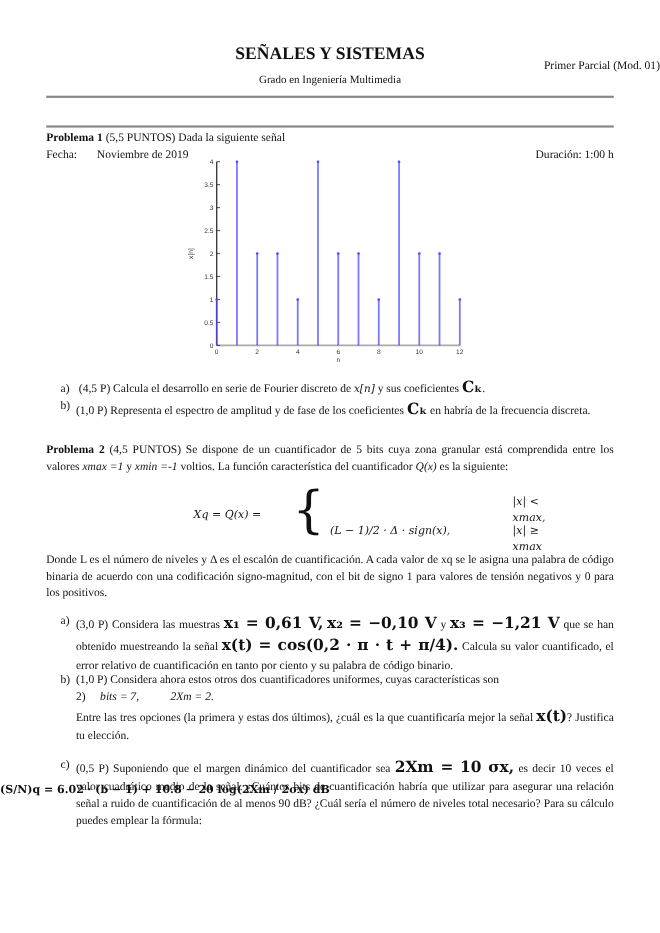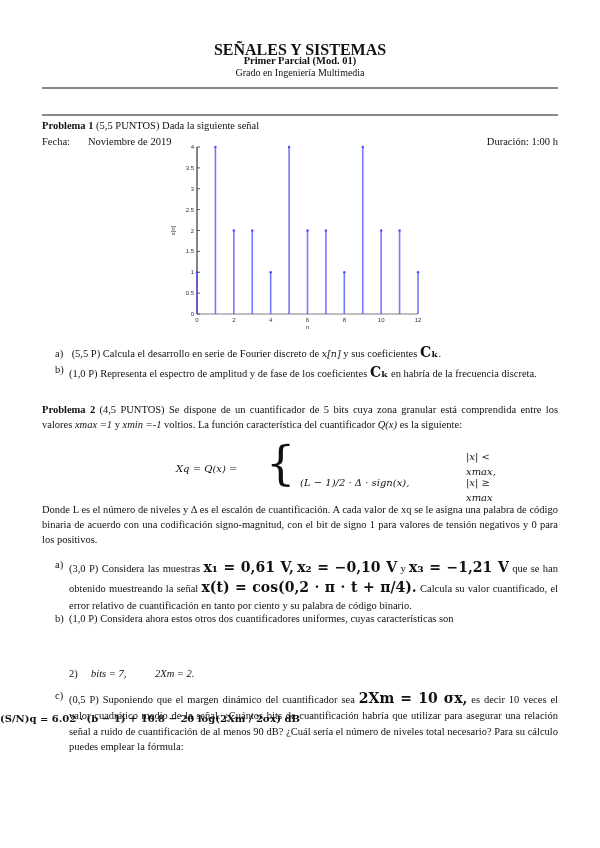--- a/index.html
+++ b/index.html
@@ -1,28 +1,28 @@
 <!DOCTYPE html>
 <html><head>
 <meta charset="utf-8">
 <style>
   html, body { margin:0; padding:0; background:#ffffff; }
   body { width:600px; height:848px; position:relative; overflow:hidden;
          font-family:"Liberation Serif", "DejaVu Serif", serif; color:#111; font-size:10.5px; line-height:1.45; }
   .abs { position:absolute; }
   .center { text-align:center; width:600px; left:0; }
   .title { top:38px; font-weight:bold; font-size:16px; }
-  .subtitle { top:53px; font-weight:bold; font-size:10.5px; }
+  .subtitle { top:53px; font-weight:normal; font-size:10.5px;text-align:right; }
   .degree { top:66px; font-size:10px; }
   .rule { left:42px; width:516px; height:1.5px; background:#888; }
   .meta { top:94px; font-size:10.5px;margin-top:40px; }
   .p { left:42px; width:516px; text-align:justify; }
   .sub { left:55px; width:503px; text-align:justify; }
   .sub .lbl { display:inline-block; width:14px; }
-  .ind { padding-left:14px;margin-top:40px; }
+  .ind { padding-left:14px; }
   b.mb { font-family:"DejaVu Serif", serif; font-weight:bold; font-size:14px; }
   i.mv { font-family:"DejaVu Serif", serif; font-style:italic; font-size:9.5px; }
   .formula { font-family:"DejaVu Serif", serif; font-size:10px; }
   .chart { left:165px; top:138px; width:270px; height:200px; }
   .tick { font-family:"Liberation Sans", sans-serif; font-size:6px; fill:#333; }
 </style>
 </head>
 <body>
 
 <div class="abs center title">SEÑALES Y SISTEMAS</div>
@@ -94,21 +94,21 @@
       <circle cx="216.16666666666669" cy="92.5" r="1.2" fill="#4a4aff"></circle>
       <line x1="234.58333333333331" y1="176" x2="234.58333333333331" y2="92.5" stroke="#4a4aff" stroke-width="1.6" stroke-opacity="0.75"></line>
       <circle cx="234.58333333333331" cy="92.5" r="1.2" fill="#4a4aff"></circle>
       <line x1="253" y1="176" x2="253" y2="134.25" stroke="#4a4aff" stroke-width="1.6" stroke-opacity="0.75"></line>
       <circle cx="253" cy="134.25" r="1.2" fill="#4a4aff"></circle>
     </svg>
 </div>
 
 <div class="abs sub" style="top:342px">
   <span class="lbl">a)</span>
-  <span>(5,5 P) Calcula el desarrollo en serie de Fourier discreto de </span><i class="mv">x[n]</i><span> y sus coeficientes </span><b class="mb">Cₖ</b><span>.</span>
+  <span>(4,5 P) Calcula el desarrollo en serie de Fourier discreto de </span><i class="mv">x[n]</i><span> y sus coeficientes </span><b class="mb">Cₖ</b><span>.</span>
 </div>
 <div class="abs sub" style="top:362px">
   <div style="display:flex">
     <span class="lbl">b)</span>
     <span style="flex:1"><span>(1,0 P) Representa el espectro de amplitud y de fase de los coeficientes </span><b class="mb">Cₖ</b><span> en habría de la frecuencia discreta.</span></span>
   </div>
 </div>
 
 <div class="abs p" style="top:402px">
   <b>Problema 2</b>
@@ -133,20 +133,23 @@
 </div>
 
 <div class="abs sub" style="top:611px">
   <div style="display:flex">
     <span class="lbl">b)</span>
     <span style="flex:1">(1,0 P) Considera ahora estos otros dos cuantificadores uniformes, cuyas características son</span>
   </div>
   <div class="ind">
     <span style="display:inline-block;width:22px">2)</span><i style="display:inline-block;width:64px">bits = 7,</i><i>2Xm = 2.</i>
   </div>
+  <div class="ind">
+    <span>Entre las tres opciones (la primera y estas dos últimos), ¿cuál es la que cuantificaría mejor la señal </span><b class="mb">x(t)</b><span>? Justifica tu elección.</span>
+  </div>
 </div>
 
 <div class="abs sub" style="top:688px">
   <div style="display:flex">
     <span class="lbl">c)</span>
     <span style="flex:1"><span>(0,5 P) Suponiendo que el margen dinámico del cuantificador sea </span><b class="mb">2Xm = 10 σx,</b><span> es decir 10  veces el valor cuadrático medio de la señal. ¿Cuántos bits de cuantificación habría que utilizar para asegurar una relación señal a ruido de cuantificación de al menos 90 dB? ¿Cuál sería el número de niveles total necesario? Para su cálculo puedes emplear  la fórmula:</span></span>
   </div>
 </div>
 
 <div class="abs formula" style="left:0; width:564px; top:712px; font-weight:bold">(S/N)q = 6.02 · (b − 1) + 10.8 − 20 log(2Xm / 2σx)   dB</div>

